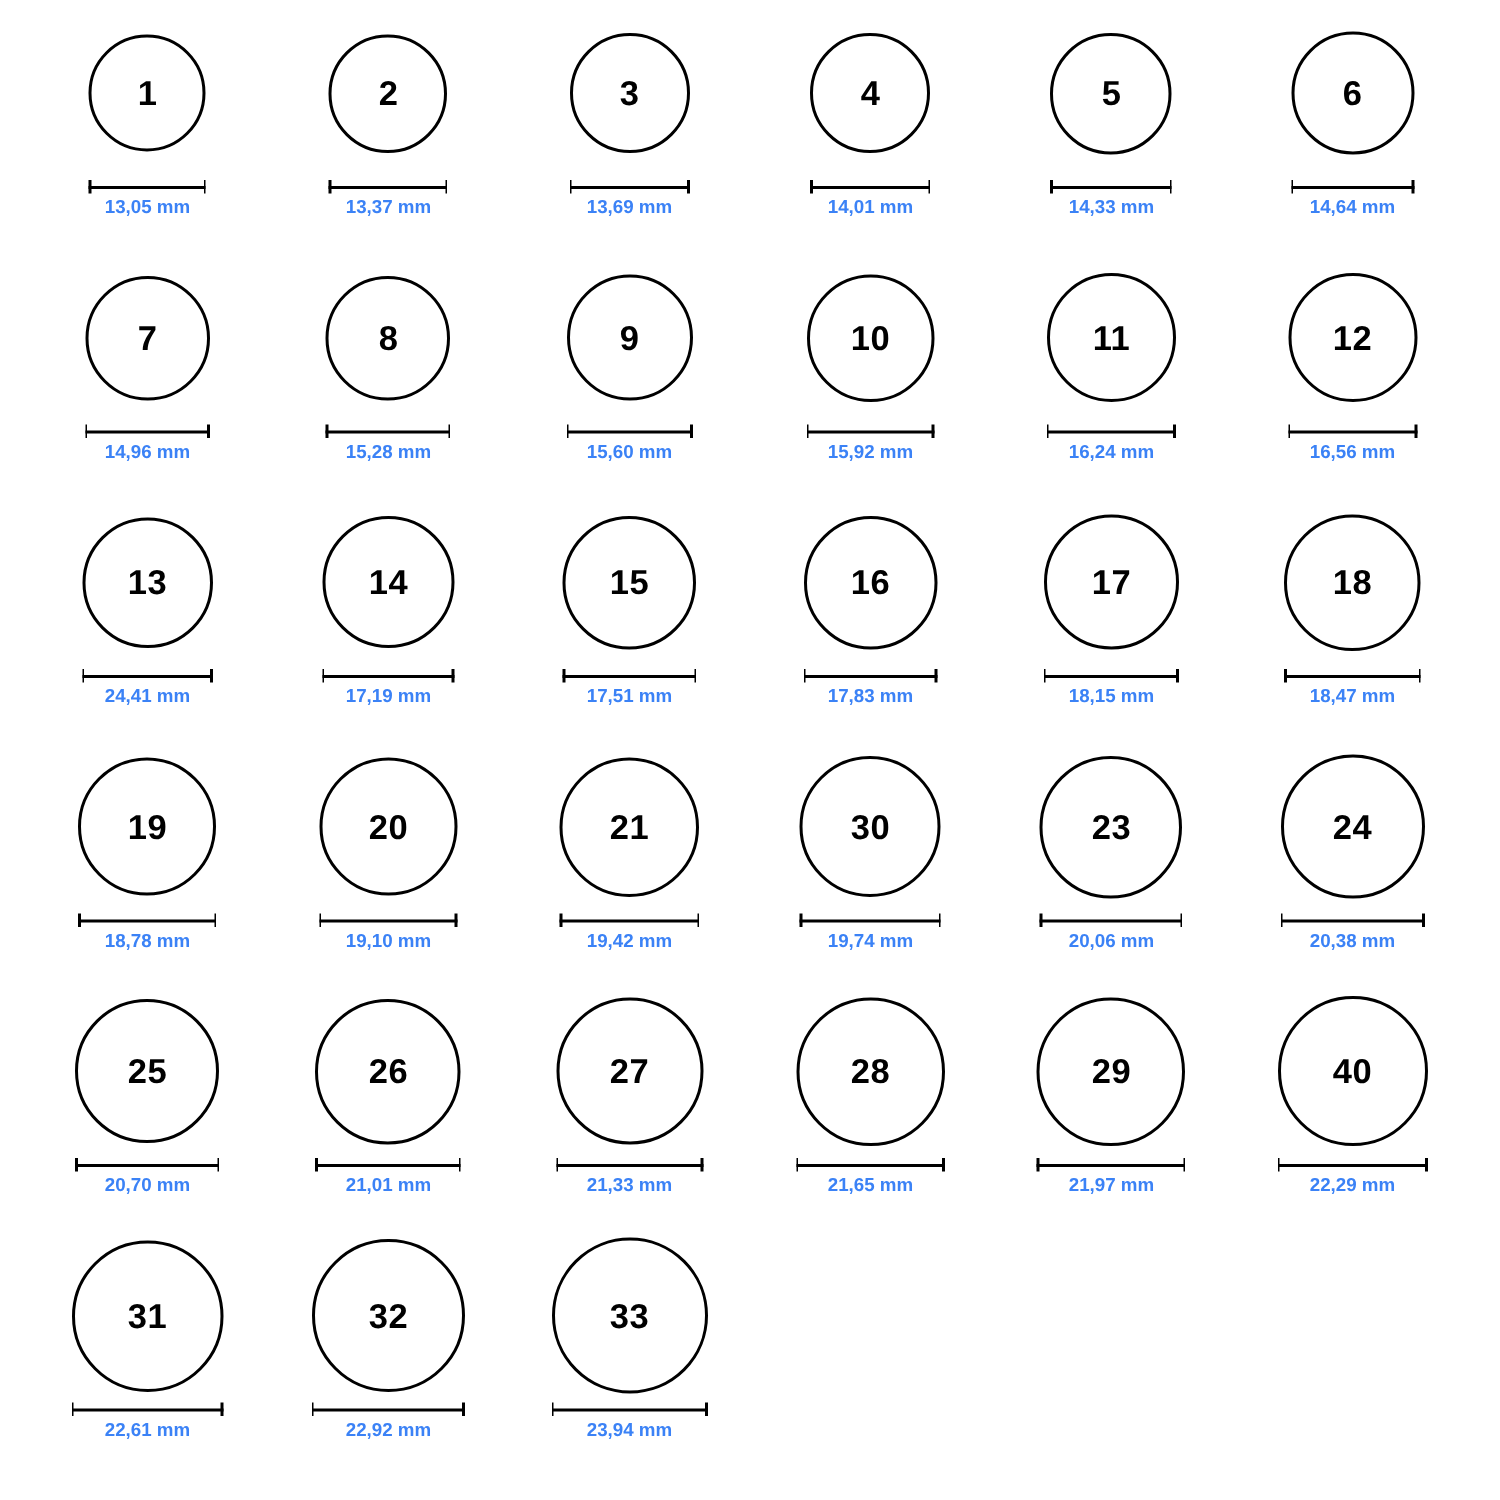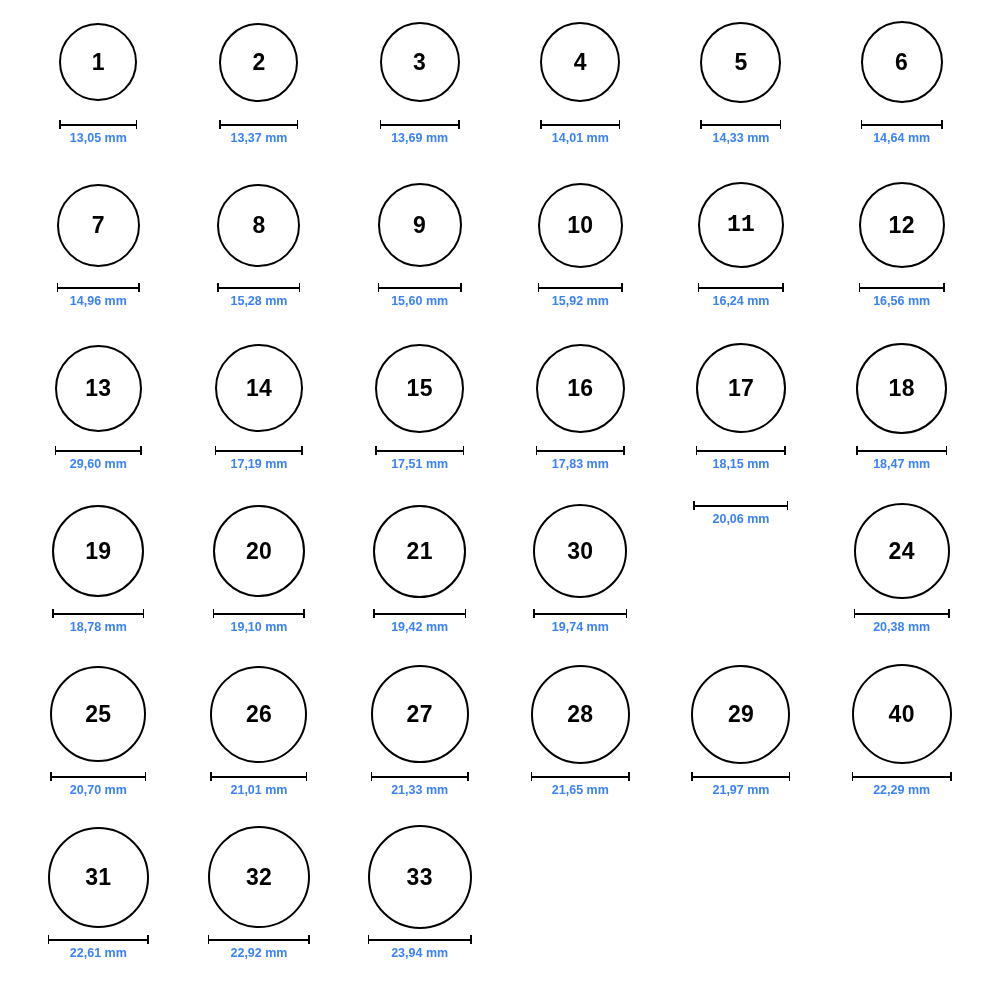--- a/index.html
+++ b/index.html
@@ -249,21 +249,21 @@
           <div class="caliper" style="width: 85px;">
             <div class="bar"></div>
             <div class="tick-left"></div>
             <div class="tick-right"></div>
           </div>
           <div class="dim-label">15,92 mm</div>
         </div>
       </div>
       <div class="cell">
         <div class="ring-wrap">
-          <div class="ring" style="width: 86px; height: 86px; font-family: Liberation Mono, monospace;">
+          <div class="ring" style="width: 86px; height: 86px;">
             <span class="ring-number">11</span>
           </div>
         </div>
         <div class="measure">
           <div class="caliper" style="width: 86px;">
             <div class="bar"></div>
             <div class="tick-left"></div>
             <div class="tick-right"></div>
           </div>
           <div class="dim-label">16,24 mm</div>
@@ -289,21 +289,21 @@
           <div class="ring" style="width: 87px; height: 87px;">
             <span class="ring-number">13</span>
           </div>
         </div>
         <div class="measure">
           <div class="caliper" style="width: 87px;">
             <div class="bar"></div>
             <div class="tick-left"></div>
             <div class="tick-right"></div>
           </div>
-          <div class="dim-label">29,60 mm</div>
+          <div class="dim-label">24,41 mm</div>
         </div>
       </div>
       <div class="cell">
         <div class="ring-wrap">
           <div class="ring" style="width: 88px; height: 88px;">
             <span class="ring-number">14</span>
           </div>
         </div>
         <div class="measure">
           <div class="caliper" style="width: 88px;">
@@ -428,20 +428,25 @@
         <div class="measure">
           <div class="caliper" style="width: 94px;">
             <div class="bar"></div>
             <div class="tick-left"></div>
             <div class="tick-right"></div>
           </div>
           <div class="dim-label">19,74 mm</div>
         </div>
       </div>
       <div class="cell">
+        <div class="ring-wrap">
+          <div class="ring" style="width: 95px; height: 95px;">
+            <span class="ring-number">23</span>
+          </div>
+        </div>
         <div class="measure">
           <div class="caliper" style="width: 95px;">
             <div class="bar"></div>
             <div class="tick-left"></div>
             <div class="tick-right"></div>
           </div>
           <div class="dim-label">20,06 mm</div>
         </div>
       </div>
       <div class="cell">

